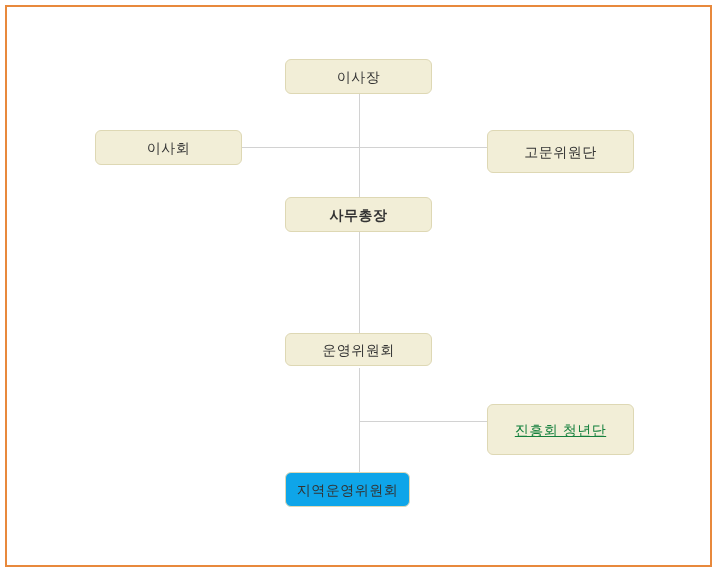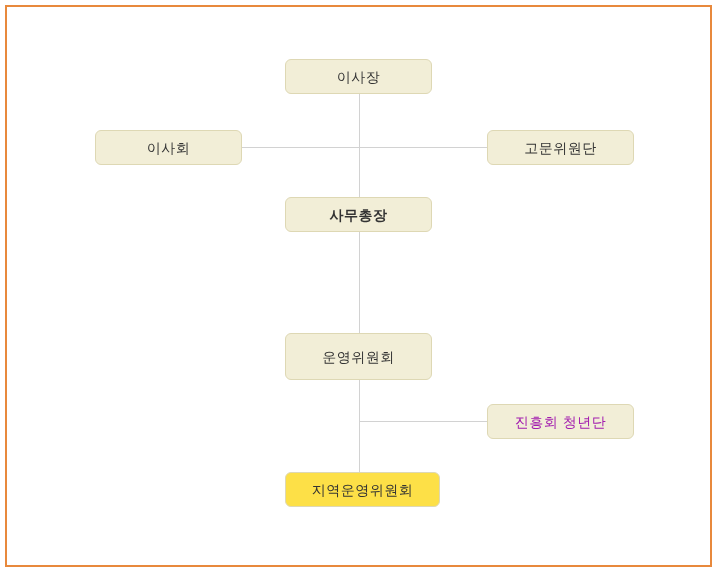--- a/index.html
+++ b/index.html
@@ -65,29 +65,29 @@
       <div class="conn h" style="left: 219px; top: 140px; width: 261px; background: rgb(210, 210, 210);"></div>
       <div class="conn v" style="left: 352px; top: 225px; height: 101px; background: rgb(210, 210, 210);"></div>
       <div class="conn v" style="left: 352px; top: 361px; height: 104px; background: rgb(210, 210, 210);"></div>
       <div class="conn h" style="left: 352px; top: 414px; width: 128px; background: rgb(210, 210, 210);"></div>
       <div class="node" style="left: 278px; top: 52px; width: 147px; height: 35px; background: rgb(242, 238, 215); border-color: rgb(222, 216, 180); color: rgb(51, 51, 51);">
         <span>이사장</span>
       </div>
       <div class="node" style="left: 72px; top: 123px; width: 147px; height: 35px; background: rgb(242, 238, 215); border-color: rgb(222, 216, 180); color: rgb(51, 51, 51); margin-left: 16px;">
         <span>이사회</span>
       </div>
-      <div class="node" style="left: 480px; top: 123px; width: 147px; height: 35px; background: rgb(242, 238, 215); border-color: rgb(222, 216, 180); color: rgb(51, 51, 51);">
+      <div class="node" style="left: 480px; top: 123px; width: 147px; height: 43px; background: rgb(242, 238, 215); border-color: rgb(222, 216, 180); color: rgb(51, 51, 51);">
         <span>고문위원단</span>
       </div>
       <div class="node" style="left: 278px; top: 190px; width: 147px; height: 35px; background: rgb(242, 238, 215); border-color: rgb(222, 216, 180); color: rgb(51, 51, 51); font-weight: bold;">
         <span>사무총장</span>
       </div>
-      <div class="node" style="left: 278px; top: 326px; width: 147px; height: 47px; background: rgb(242, 238, 215); border-color: rgb(222, 216, 180); color: rgb(51, 51, 51);">
+      <div class="node" style="left: 278px; top: 326px; width: 147px; height: 33px; background: rgb(242, 238, 215); border-color: rgb(222, 216, 180); color: rgb(51, 51, 51);">
         <span>운영위원회</span>
       </div>
-      <div class="node" style="left: 480px; top: 397px; width: 147px; height: 35px; background: rgb(242, 238, 215); border-color: rgb(222, 216, 180); color: #a21caf;">
+      <div class="node" style="left: 480px; top: 397px; width: 147px; height: 51px; background: rgb(242, 238, 215); border-color: rgb(222, 216, 180); color: #15803d; text-decoration: underline;">
         <span>진흥회 청년단</span>
       </div>
-      <div class="node" style="left: 278px; top: 465px; width: 155px; height: 35px; background: #fde047; border-color: rgb(222, 216, 180); color: rgb(51, 51, 51);">
+      <div class="node" style="left: 278px; top: 465px; width: 125px; height: 35px; background: #0ea5e9; border-color: rgb(222, 216, 180); color: rgb(51, 51, 51);">
         <span>지역운영위원회</span>
       </div>
     </div>
 </div>
 
 </body></html>

